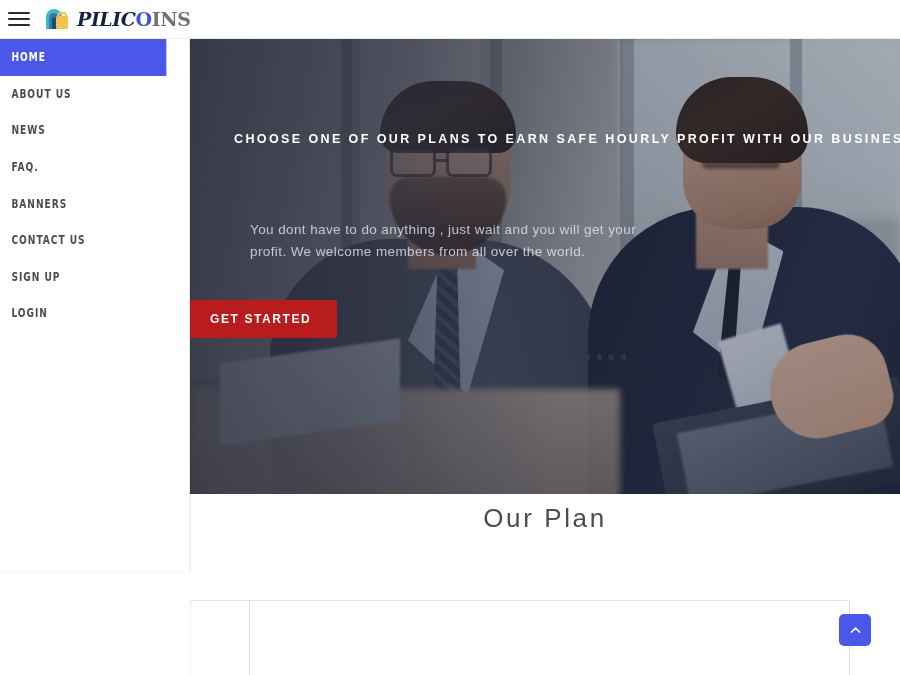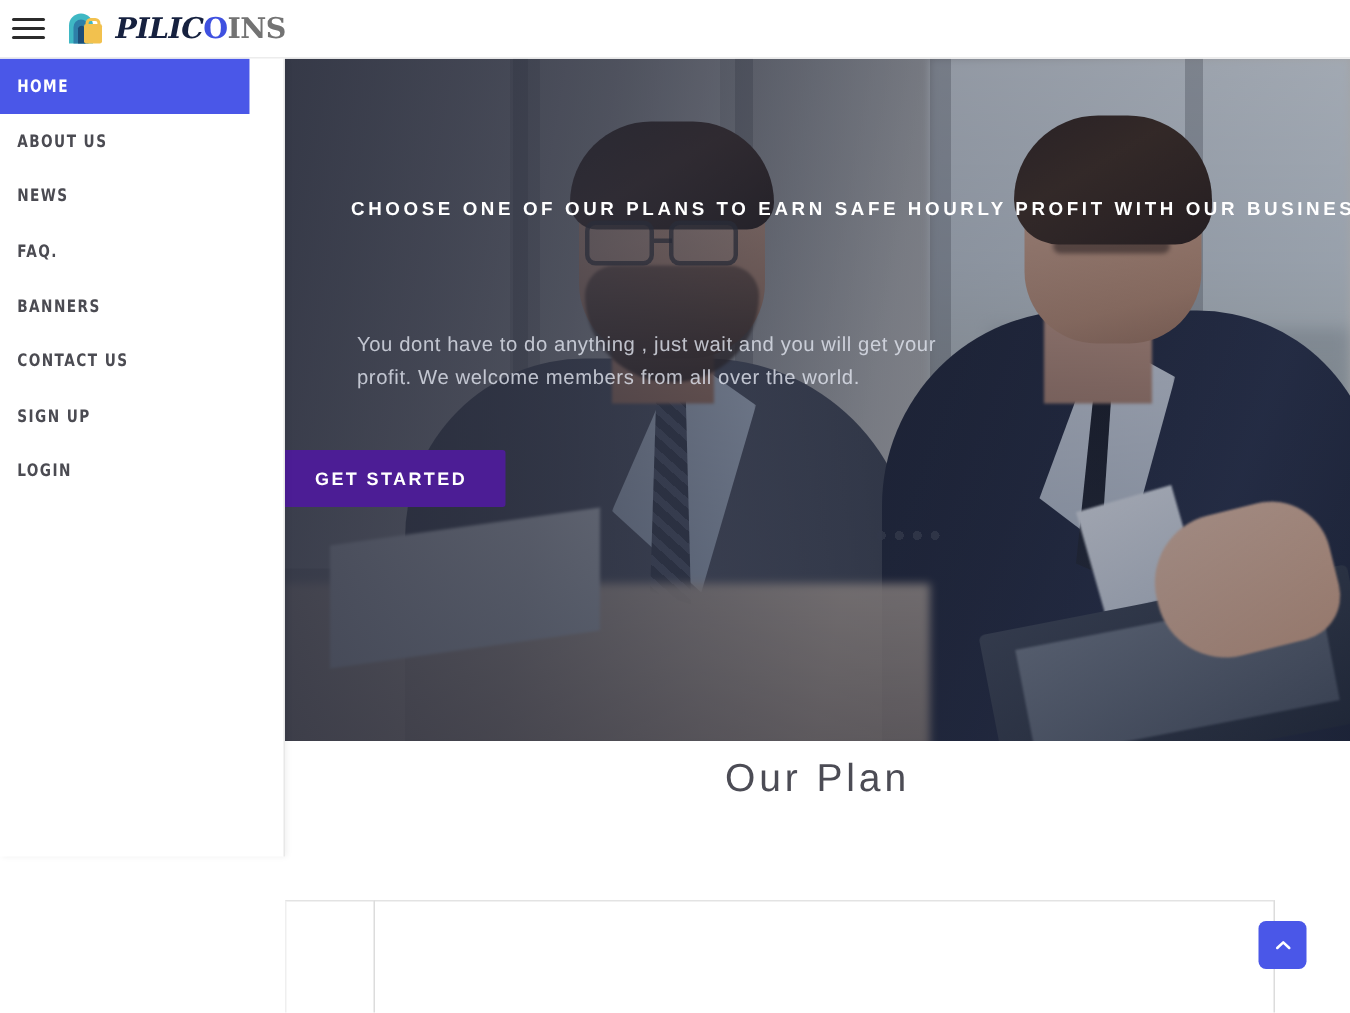--- a/index.html
+++ b/index.html
@@ -224,27 +224,27 @@
     position:absolute; left:44px; top:93px;
     font-size:12.5px; font-weight:bold; letter-spacing:2.4px;
     color:#ffffff; white-space:nowrap;
   }
   #hero-title{
     position:absolute; left:30px; top:118px;
     font-size:43px; font-weight:300; letter-spacing:1px;
     color:#ffffff; white-space:nowrap;
   }
   #hero-sub{
-    position:absolute; left:48px; top:180px; width:420px;
+    position:absolute; left:60px; top:180px; width:420px;
     font-size:13.5px; line-height:22px; letter-spacing:.4px;
     color:rgba(226,230,240,.80);
   }
   #hero-btn{
     position:absolute; left:-6px; top:261px;
-    background:#4c1d95; color:#fff;
+    background:#b91c1c; color:#fff;
     font-size:12px; font-weight:bold; letter-spacing:1.6px;
     padding:12px 26px; border:none; border-radius:2px; cursor:pointer;
     white-space:nowrap;
   }
 
   
   #plan-section{
     position:absolute; left:190px; top:494px; width:710px; height:181px;
     background:#ffffff; z-index:5;
   }

